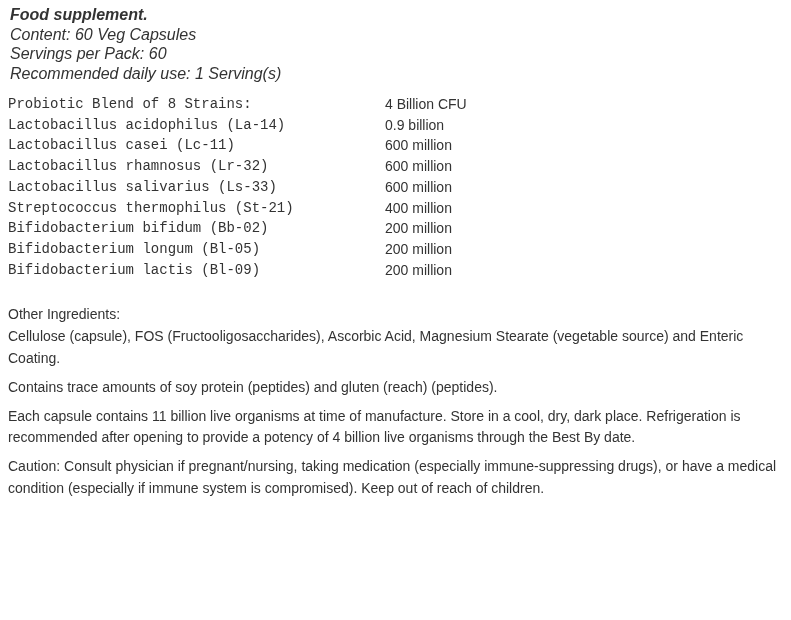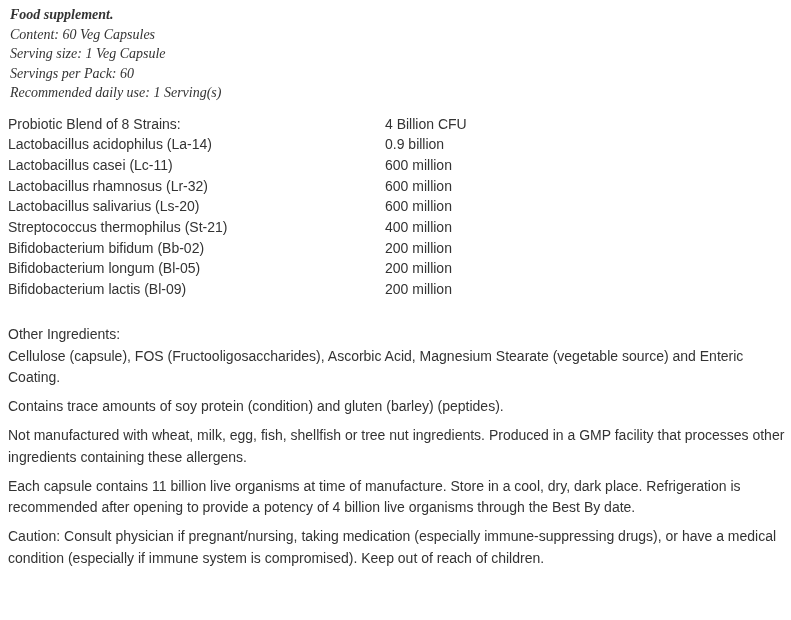--- a/index.html
+++ b/index.html
@@ -15,24 +15,23 @@
     color: #333333;
     -webkit-font-smoothing: antialiased;
   }
   .page {
     padding: 5px 4px 0 8px;
   }
 
   
   .intro {
     font-style: italic;
-    font-size: 14px;
+    font-size: 16px;
     line-height: 19.5px;
     padding-left: 2px;
-    font-family: Liberation Serif, serif;
   }
   .intro-line {
     white-space: nowrap;
   }
   .intro-title {
     font-weight: bold;
   }
 
   
   .supplement-table {
@@ -42,41 +41,41 @@
     width: 100%;
   }
   .supplement-table td {
     padding: 0;
     line-height: 20.7px;
     vertical-align: top;
     white-space: nowrap;
   }
   .supplement-table td.col-label {
     width: 377px;
+    font-family: Liberation Mono, monospace;
   }
 
   
   .notes {
     margin-top: 24px;
     font-size: 14px;
     line-height: 21.8px;
   }
   .notes p {
     margin: 7px 0;
   }
 </style>
 </head>
 <body>
 
 <div class="page">
 
   <div class="intro">
     <div class="intro-line intro-title">Food supplement.</div>
     <div class="intro-line">Content: 60 Veg Capsules</div>
-    <div class="intro-line">Serving size: 1 Veg Capsule</div>
     <div class="intro-line">Servings per Pack: 60</div>
     <div class="intro-line">Recommended daily use: 1 Serving(s)</div>
   </div>
 
   <table class="supplement-table">
     <tbody>
       <tr>
         <td class="col-label">Probiotic Blend of 8 Strains:</td>
         <td class="col-amount">4 Billion CFU</td>
       </tr>
@@ -86,21 +85,21 @@
       </tr>
       <tr>
         <td class="col-label">Lactobacillus casei (Lc-11)</td>
         <td class="col-amount">600 million</td>
       </tr>
       <tr>
         <td class="col-label">Lactobacillus rhamnosus (Lr-32)</td>
         <td class="col-amount">600 million</td>
       </tr>
       <tr>
-        <td class="col-label">Lactobacillus salivarius (Ls-20)</td>
+        <td class="col-label">Lactobacillus salivarius (Ls-33)</td>
         <td class="col-amount">600 million</td>
       </tr>
       <tr>
         <td class="col-label">Streptococcus thermophilus (St-21)</td>
         <td class="col-amount">400 million</td>
       </tr>
       <tr>
         <td class="col-label">Bifidobacterium bifidum (Bb-02)</td>
         <td class="col-amount">200 million</td>
       </tr>
@@ -113,19 +112,18 @@
         <td class="col-amount">200 million</td>
       </tr>
     </tbody>
   </table>
 
   <div class="notes">
     <p>
       <span>Other Ingredients:</span><br>
       <span>Cellulose (capsule), FOS (Fructooligosaccharides), Ascorbic Acid, Magnesium Stearate (vegetable source) and Enteric Coating.</span>
     </p>
-    <p>Contains trace amounts of soy protein (condition) and gluten (barley) (peptides).</p>
-    <p>Not manufactured with wheat, milk, egg, fish, shellfish or tree nut ingredients. Produced in a GMP facility that processes other ingredients containing these allergens.</p>
+    <p>Contains trace amounts of soy protein (peptides) and gluten (reach) (peptides).</p>
     <p>Each capsule contains 11 billion live organisms at time of manufacture. Store in a cool, dry, dark place. Refrigeration is recommended after opening to provide a potency of 4 billion live organisms through the Best By date.</p>
     <p>Caution: Consult physician if pregnant/nursing, taking medication (especially immune-suppressing drugs), or have a medical condition (especially if immune system is compromised). Keep out of reach of children.</p>
   </div>
 
 </div>
 
 </body></html>

